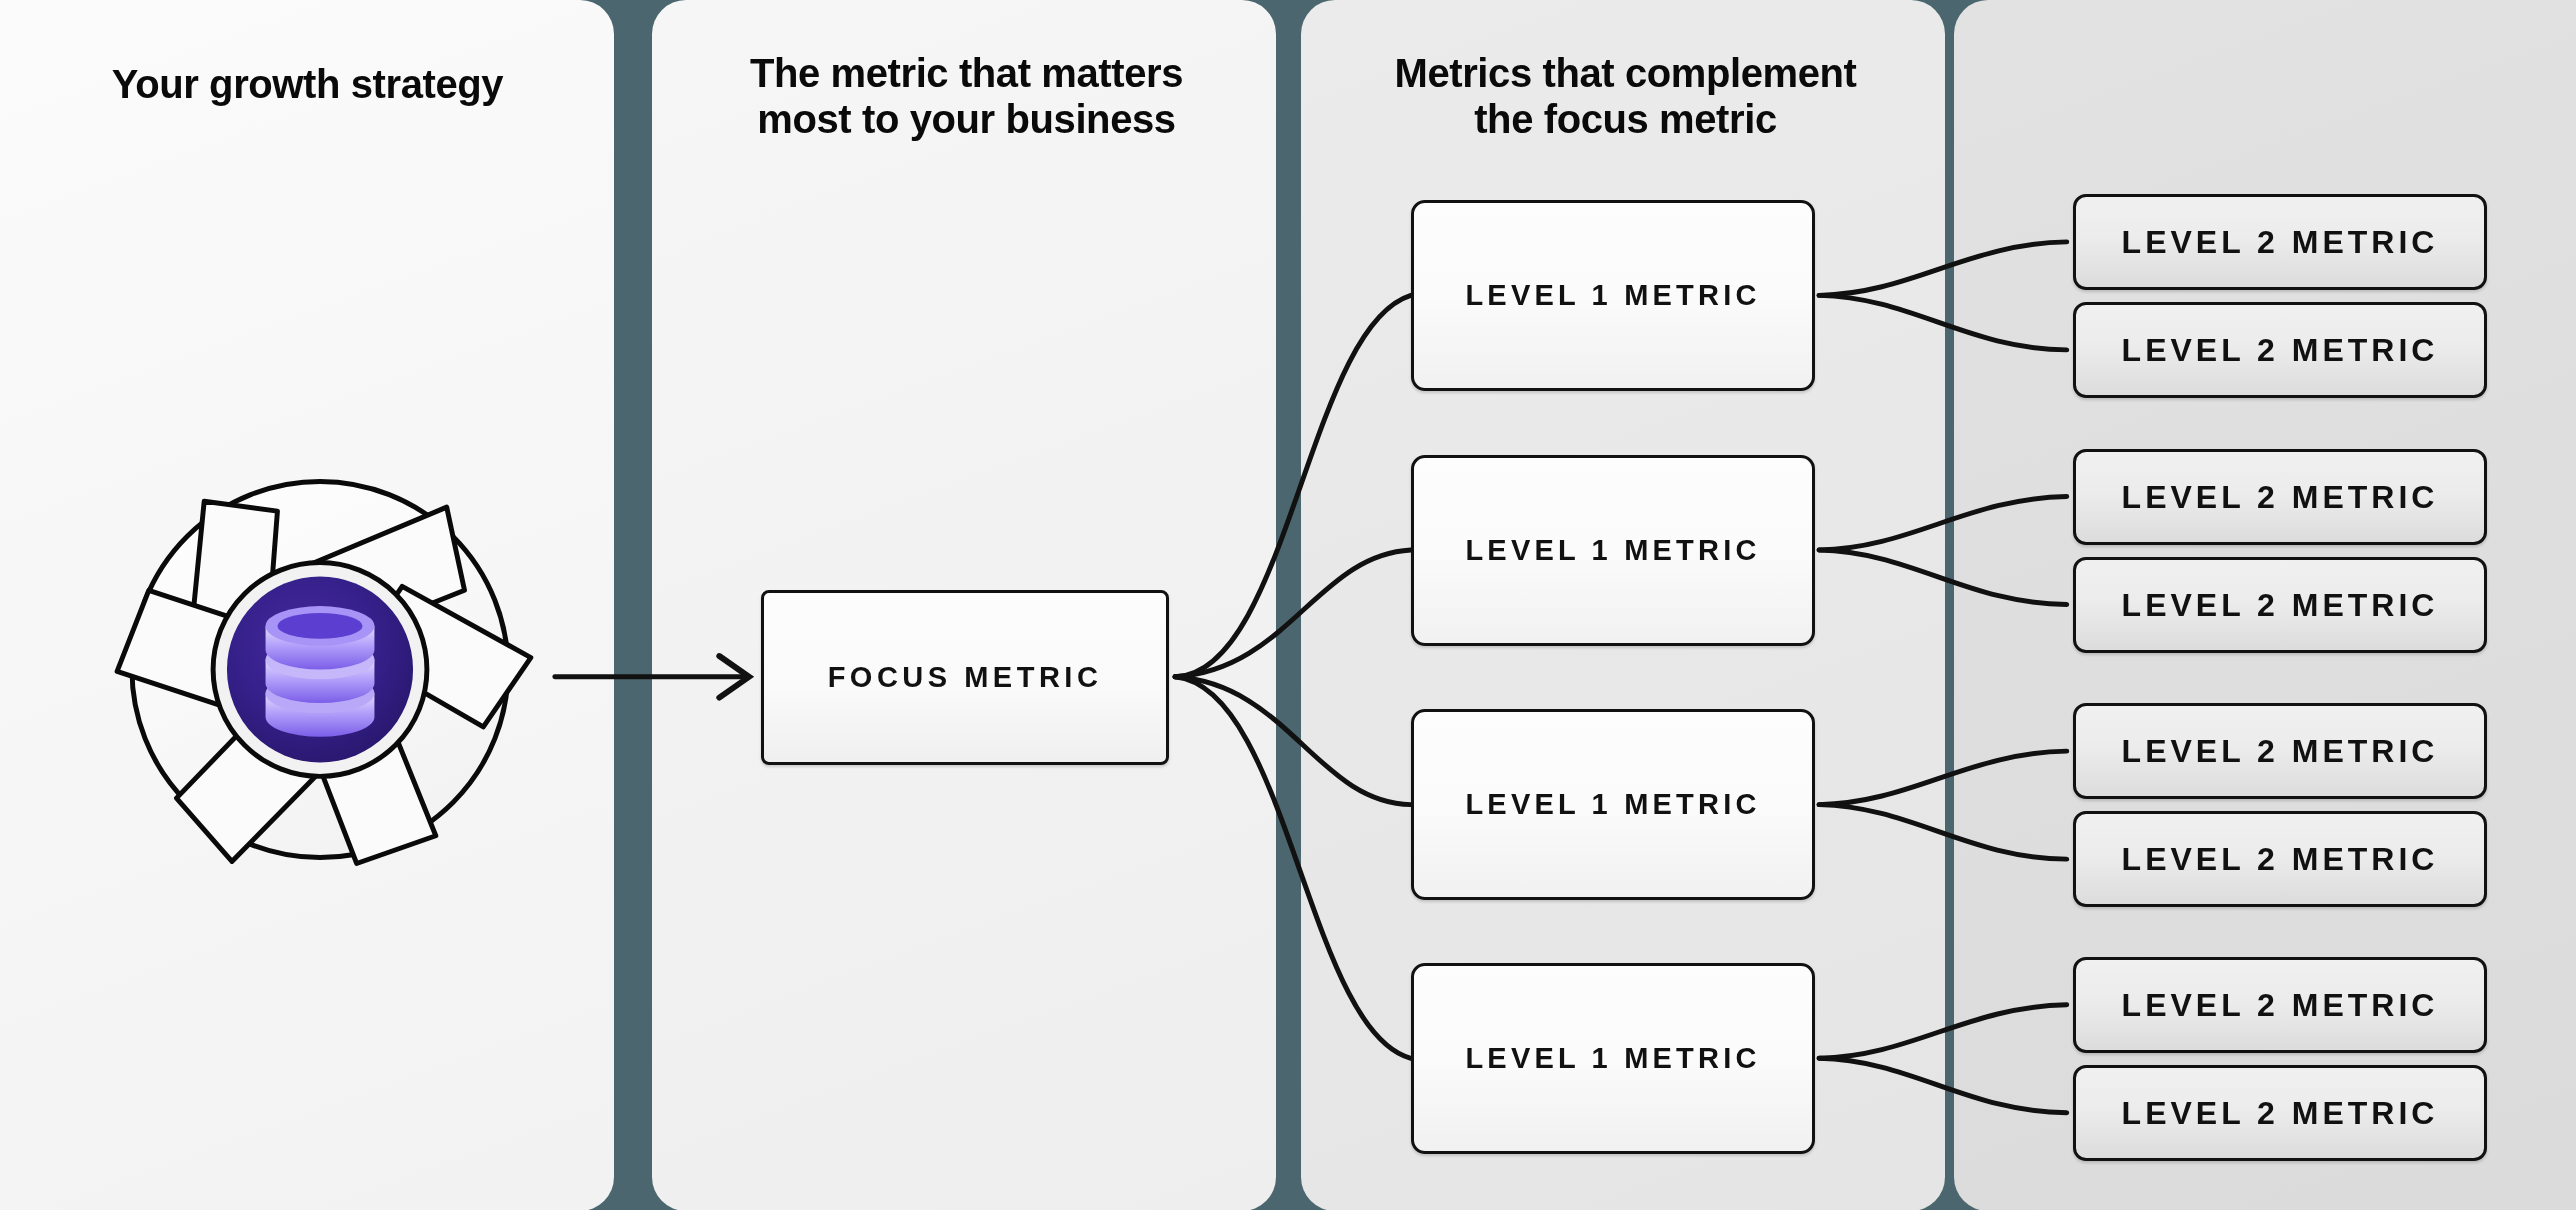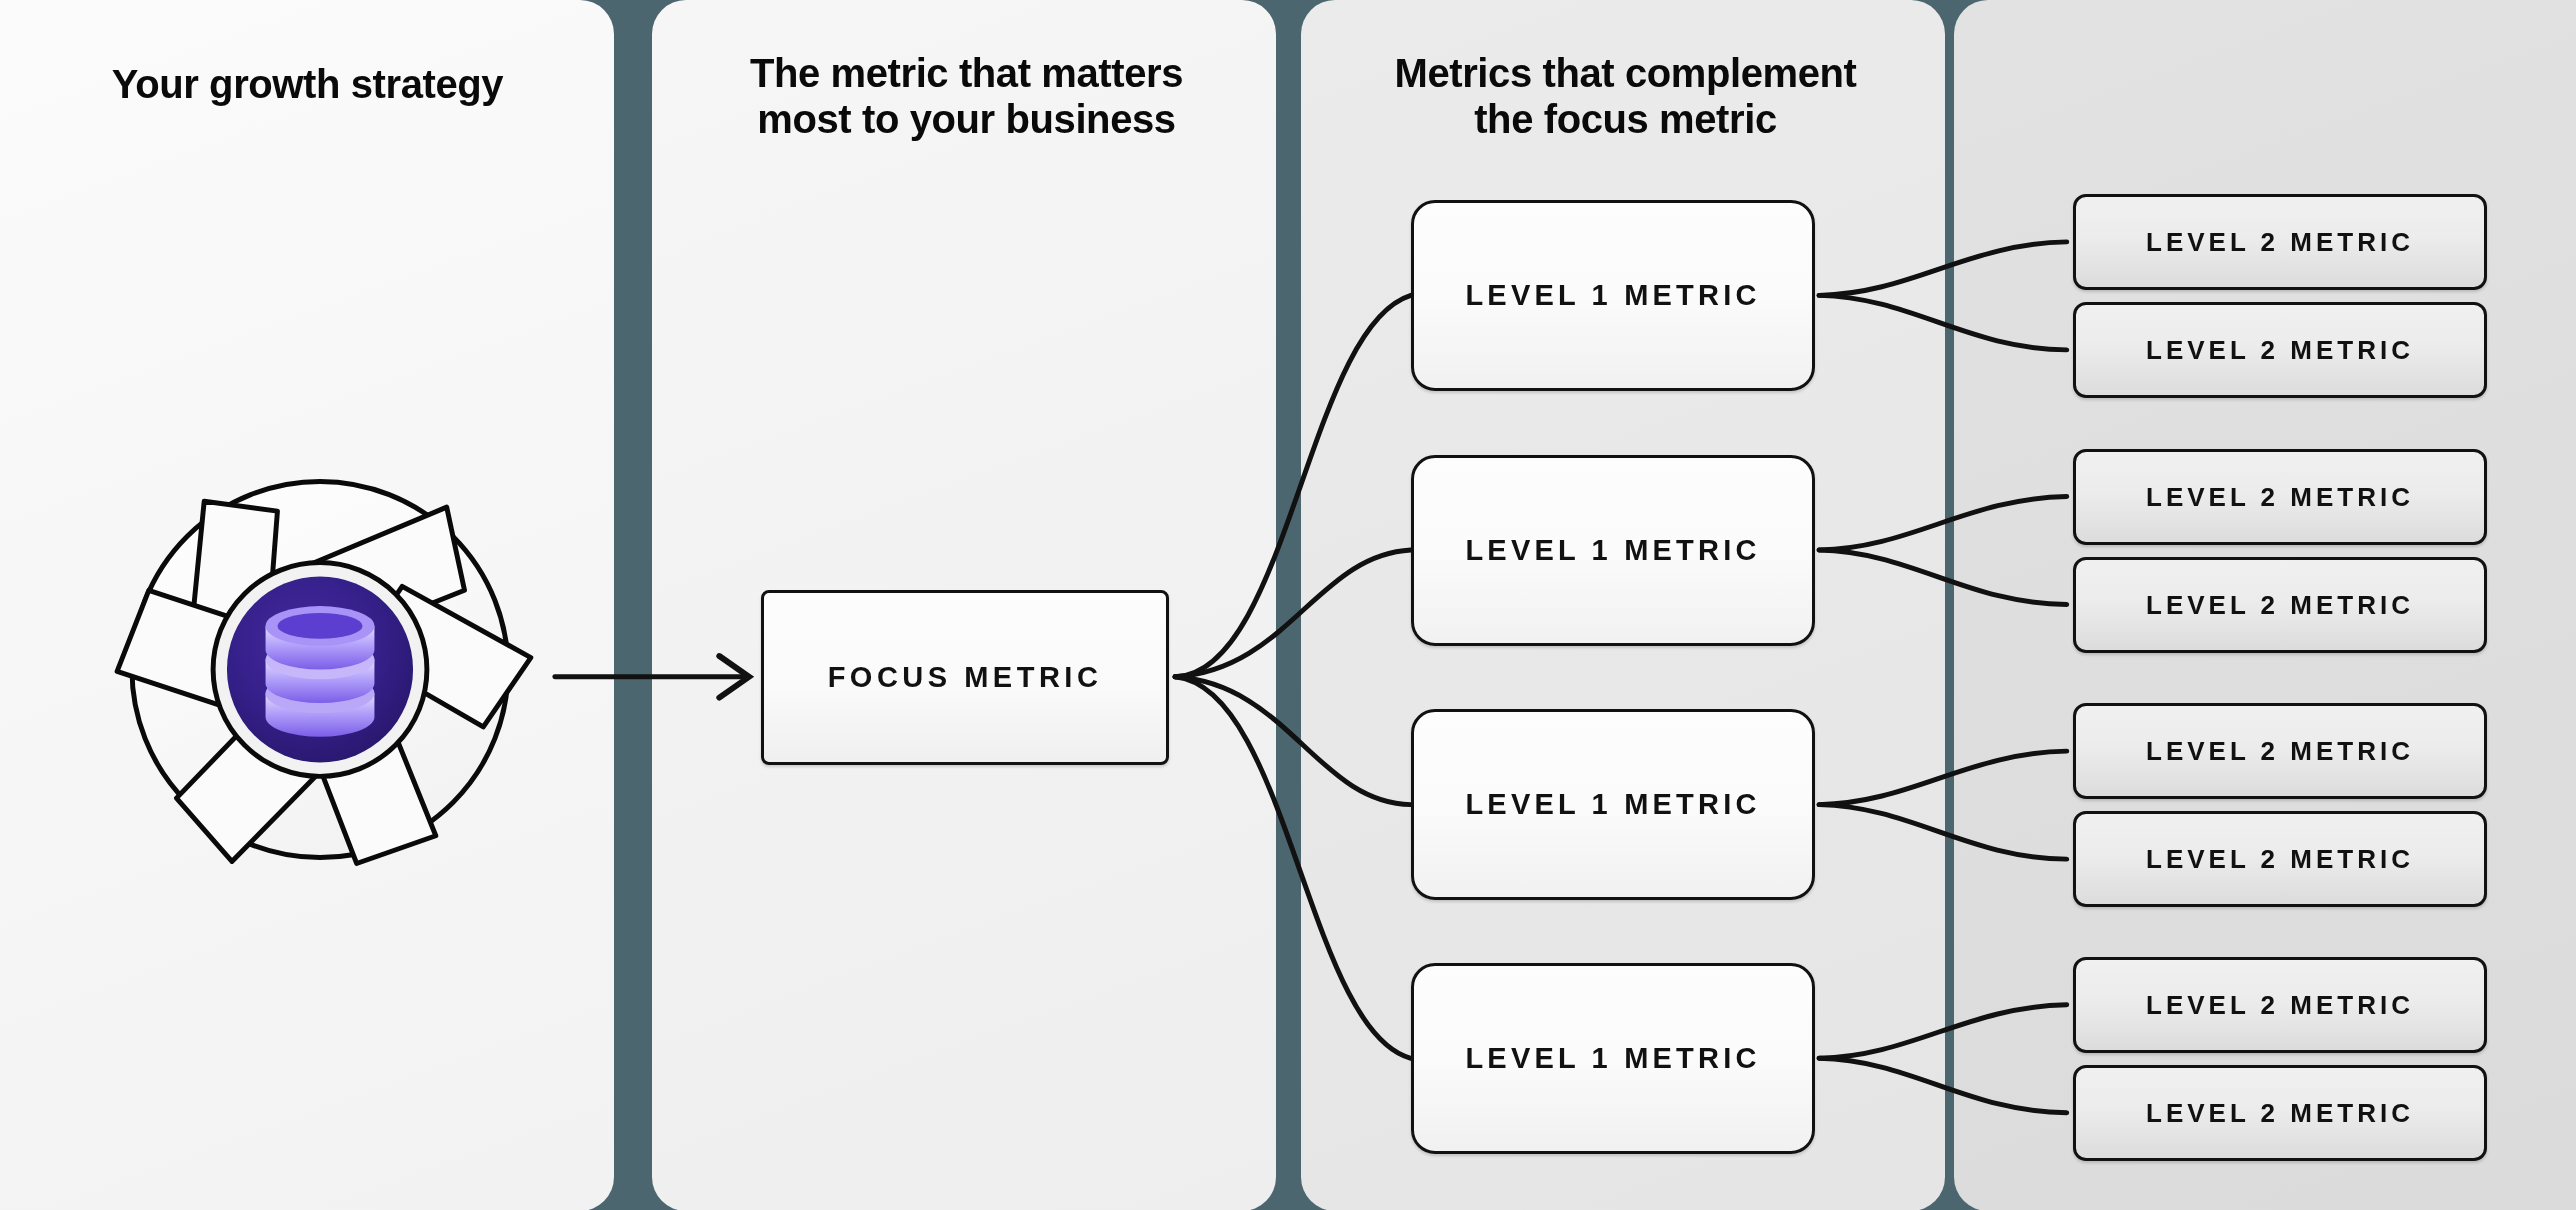--- a/index.html
+++ b/index.html
@@ -85,21 +85,21 @@
   }
 
   
   .node {
     position: absolute;
     box-sizing: border-box;
     display: flex;
     align-items: center;
     justify-content: center;
     border: 3px solid #111111;
-    border-radius: 24px;
+    border-radius: 14px;
     font-weight: 700;
     color: #111111;
     text-transform: uppercase;
     box-shadow: 0 2px 3px rgba(0,0,0,0.16);
   }
   .node-focus {
     left: 761px;
     top: 590px;
     width: 408px;
     height: 175px;
@@ -113,21 +113,21 @@
     width: 404px;
     height: 191px;
     font-size: 29px;
     letter-spacing: 4.2px;
     background: linear-gradient(180deg, #fdfdfd 0%, #fbfbfb 50%, #f1f1f1 100%);
   }
   .node-l2 {
     left: 2073px;
     width: 414px;
     height: 96px;
-    font-size: 26px;
+    font-size: 32px;
     letter-spacing: 4px;
     border-radius: 13px;
     background: linear-gradient(180deg, #f0f0f0 0%, #ececec 45%, #dcdcdc 100%);
   }
 </style>
 </head>
 <body>
 
 <div id="stage">
 

